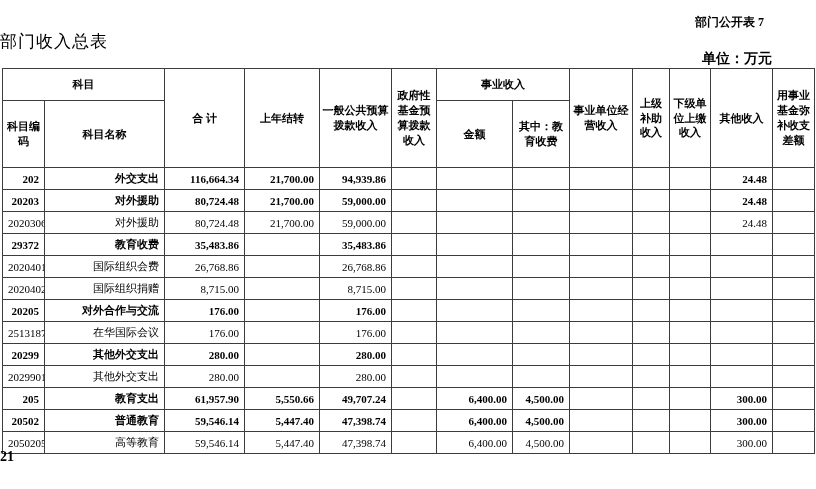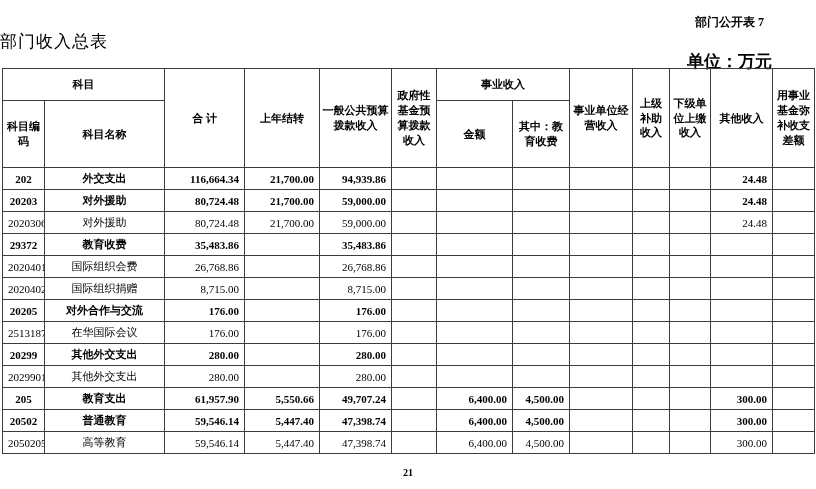--- a/index.html
+++ b/index.html
@@ -13,47 +13,47 @@
     position: absolute; top: 14px; right: 52px;
     font-size: 12px; font-weight: bold;
   }
   .page-title {
     position: absolute; top: 30px; left: 0; width: 100%;
     text-align: left; font-size: 17px; font-weight: normal;
     letter-spacing: 1px;
   }
   .unit-label {
     position: absolute; top: 50px; right: 44px;
-    font-size: 17px; font-weight: bold;
+    font-size: 14px; font-weight: bold;
   }
   table.income-table {
     position: absolute; top: 68px; left: 2px; width: 812px;
     border-collapse: collapse; table-layout: fixed;
   }
   .income-table th, .income-table td {
     border: 1px solid #3c3c3c;
     font-size: 11px;
     overflow: hidden;
   }
   .income-table thead th {
     font-weight: bold; text-align: center; vertical-align: middle;
     line-height: 1.35; padding: 1px 2px;
   }
   .hrow1 th { height: 32px; }
   .hrow2 th { height: 67px; }
   .income-table tbody td {
     height: 22px; vertical-align: middle;
     padding: 0 5px; white-space: nowrap;
   }
-  .income-table tbody td.left { text-align: center; margin-left: 20px; }
+  .income-table tbody td.left { text-align: right; margin-left: 20px; }
   .income-table tbody td.num  { text-align: right; }
   .income-table tbody tr.bold td { font-weight: bold; }
   .page-number {
-    position: absolute; top: 467px; left: 0; width: 100%;
-    text-align: center; font-size: 10px; font-weight: bold;
+    position: absolute; top: 449px; left: 0; width: 100%;
+    font-size: 14px; font-weight: bold;
   }
 </style>
 </head>
 <body>
 
 <div class="corner-label">部门公开表 7</div>
 <div class="page-title">部门收入总表</div>
 <div class="unit-label">单位：万元</div>
 
 <table class="income-table">

